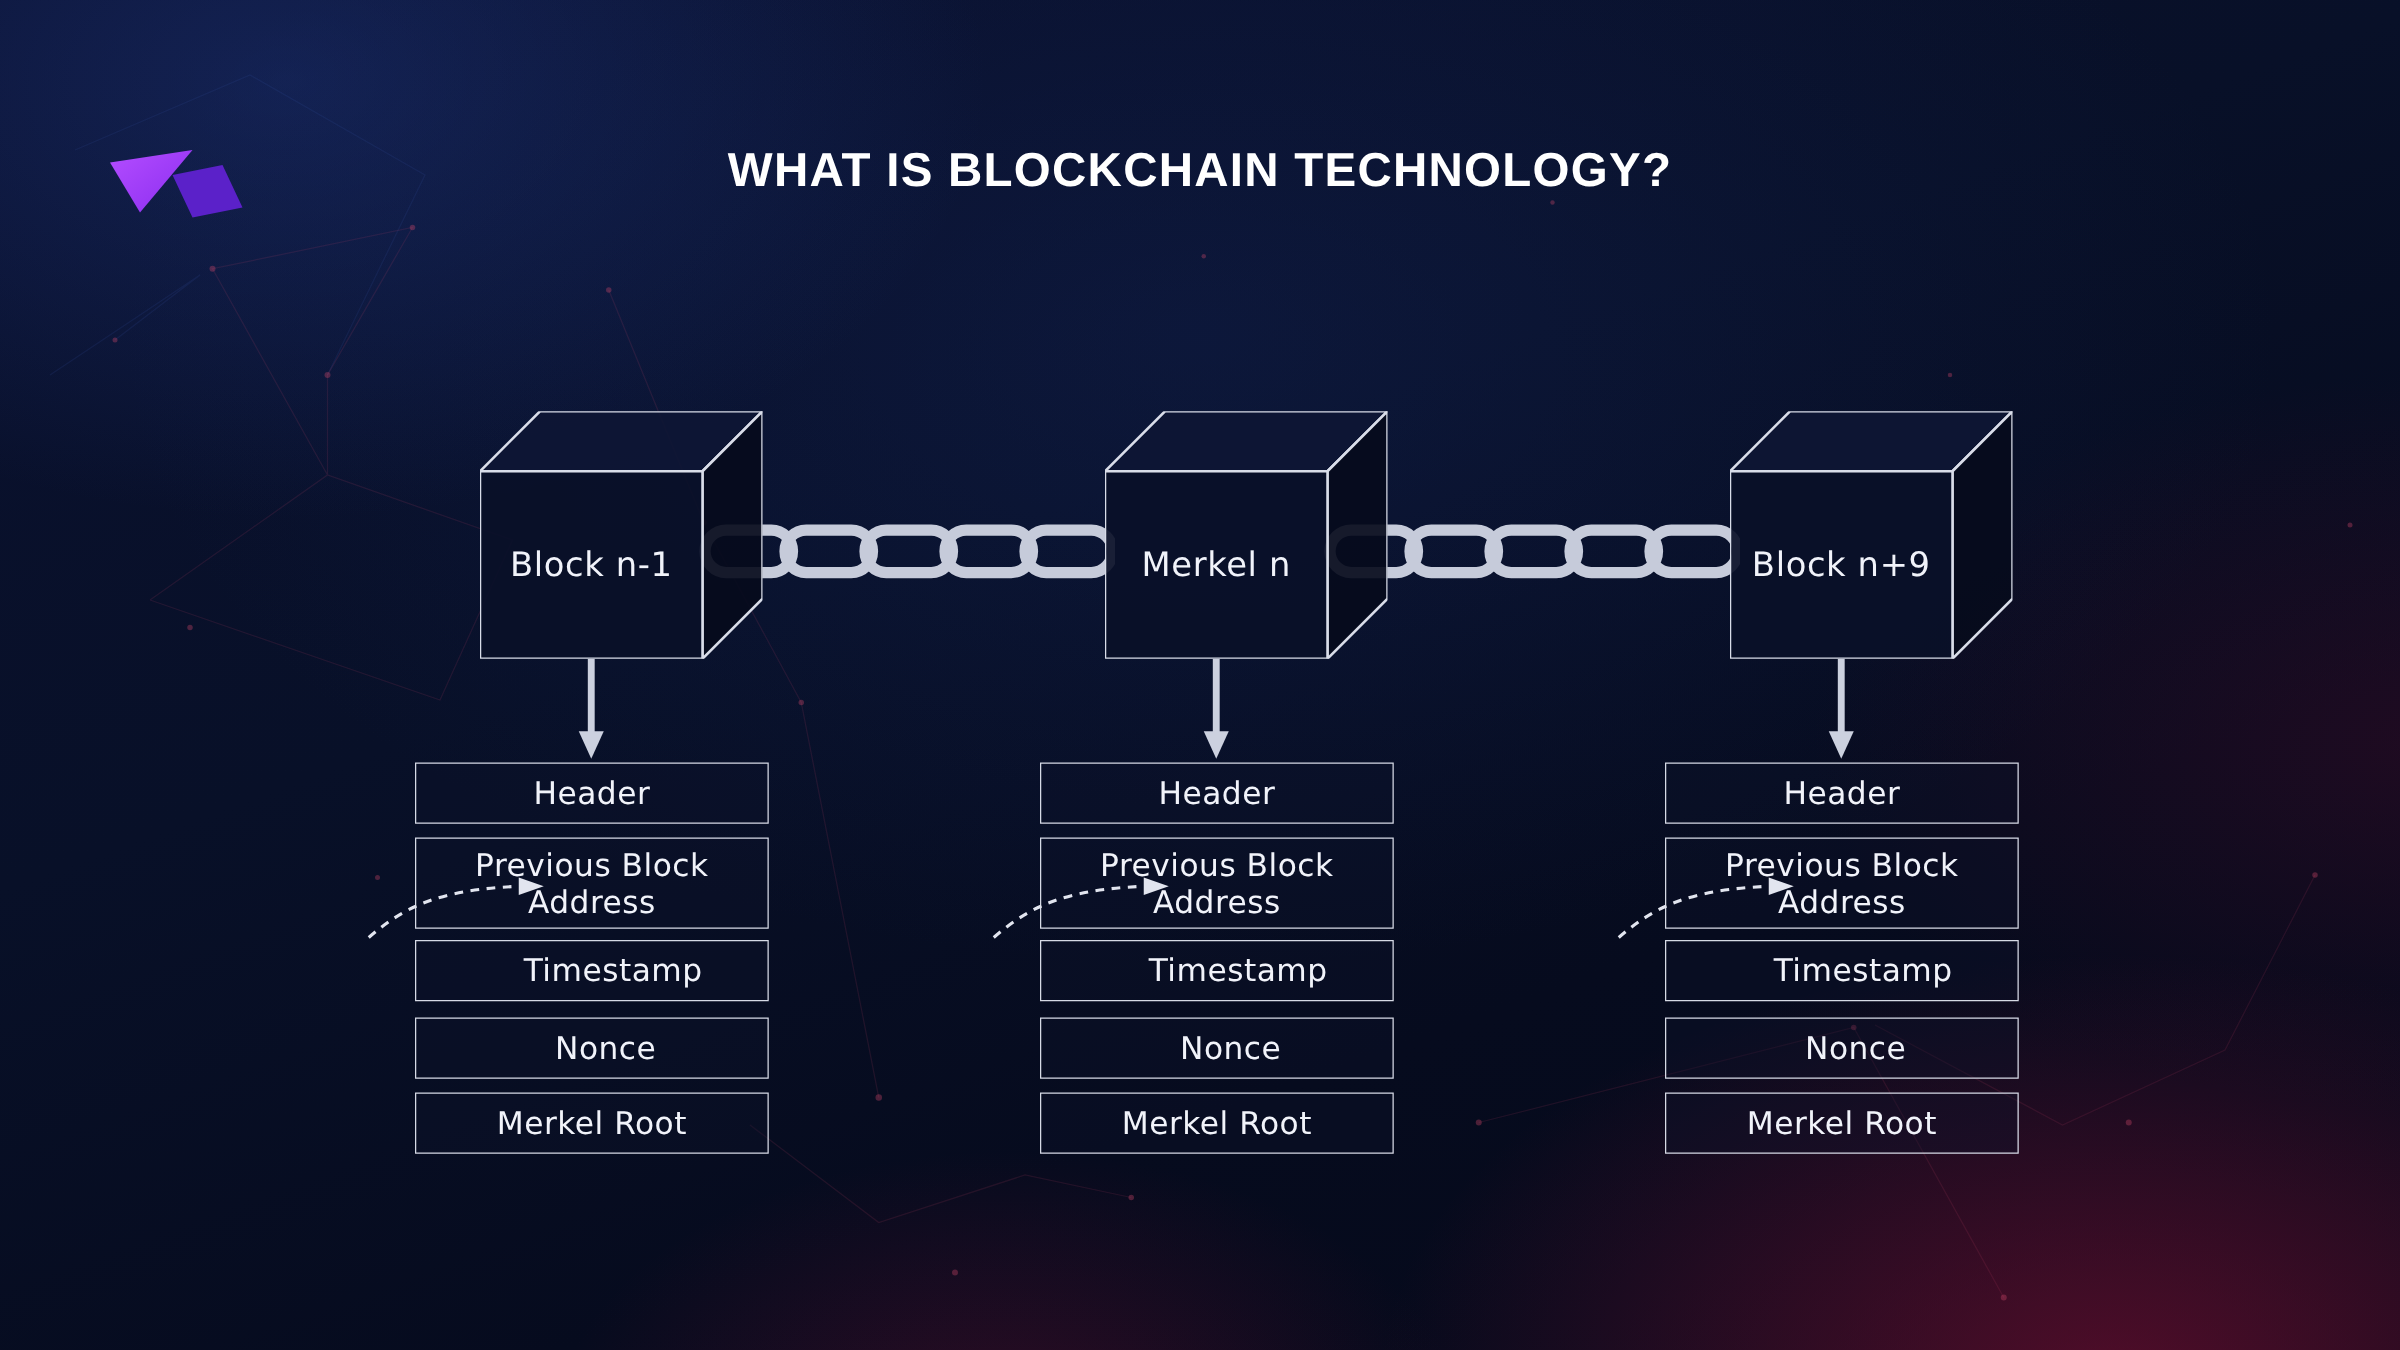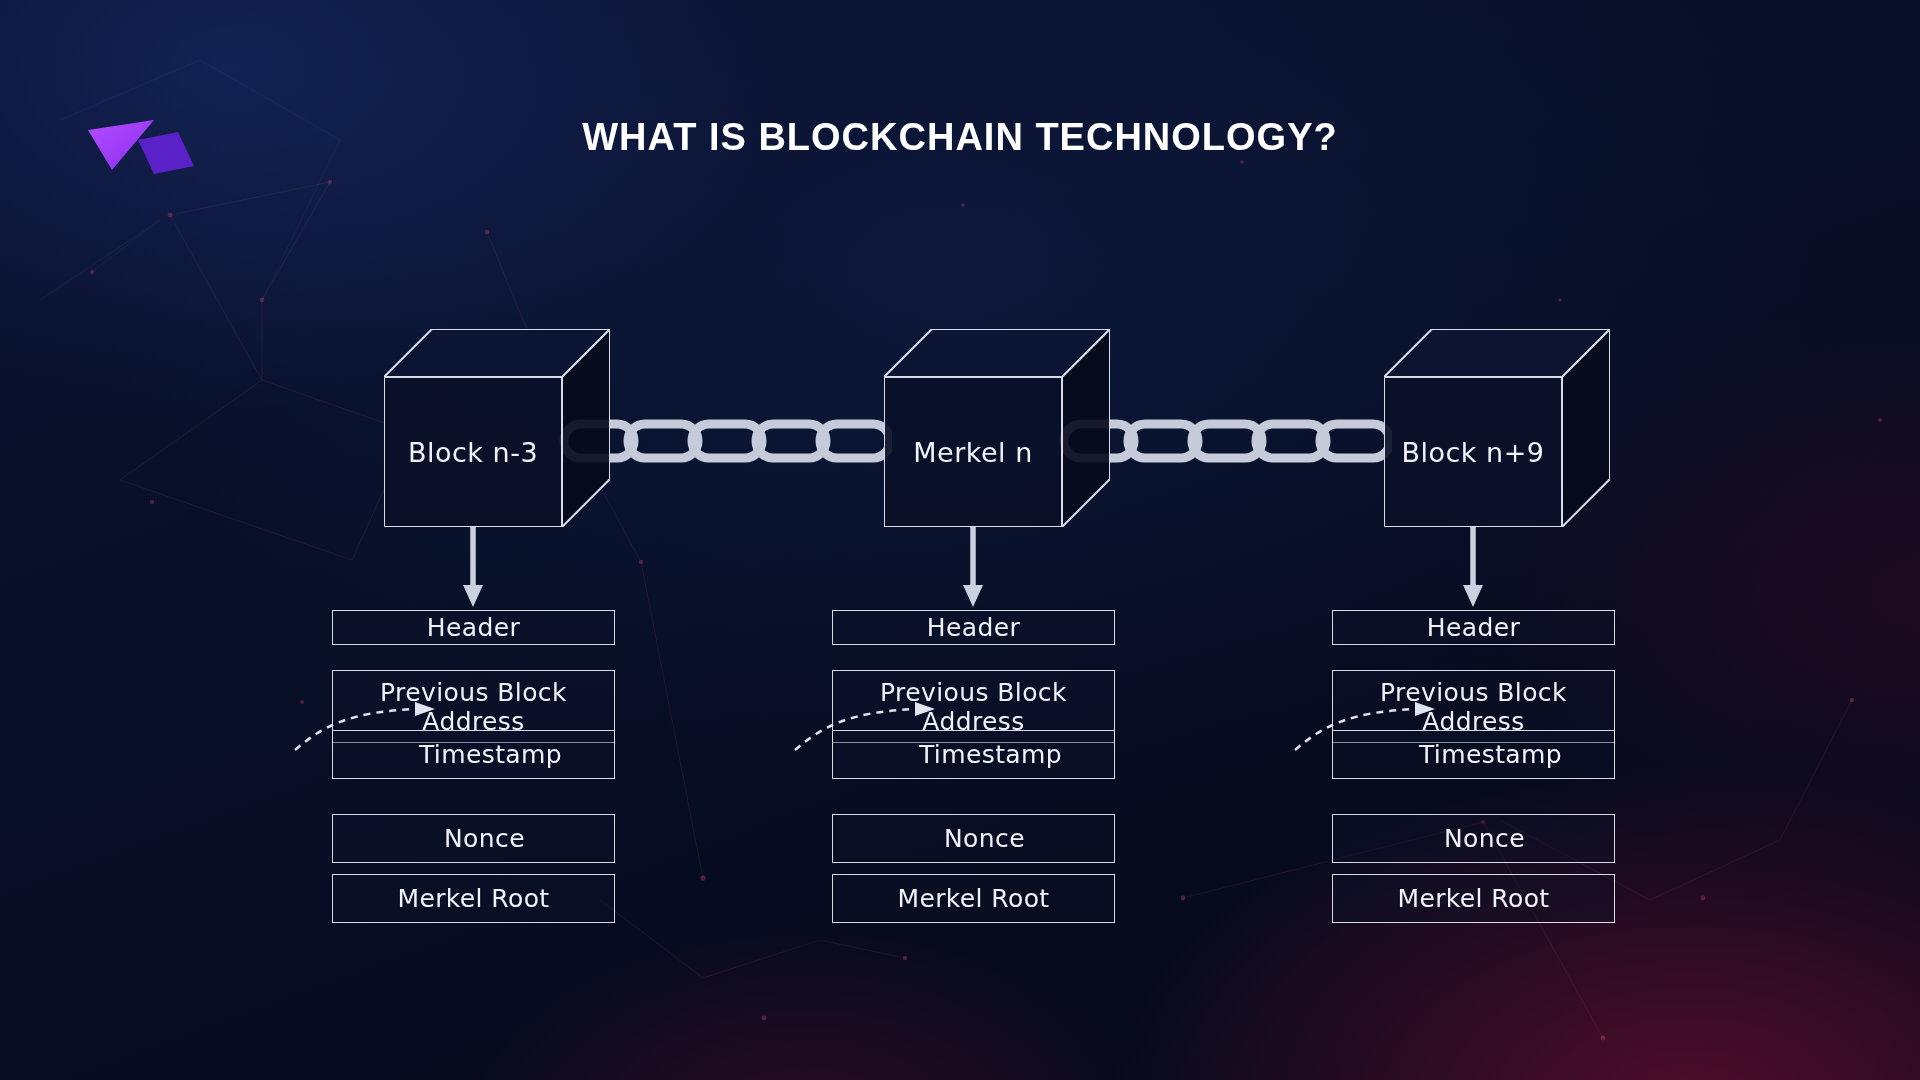--- a/index.html
+++ b/index.html
@@ -34,23 +34,23 @@
   }
   .down-arrow{position:absolute;left:128px;top:198px;}
   .field{
     position:absolute;left:0;width:283px;box-sizing:border-box;
     border:1.6px solid rgba(232,236,246,.92);
     background:rgba(12,18,42,.38);
     color:#f1f3fa;font-size:25px;font-weight:500;letter-spacing:.4px;
     display:flex;align-items:center;justify-content:center;text-align:center;
     line-height:1.16;
   }
-  .field-header{top:281px;height:35px;}
+  .field-header{top:281px;height:49px;}
   .field-prev{top:341px;height:73px;padding:0 12px;}
-  .field-timestamp{top:401px;height:49px;padding-left:34px;}
+  .field-timestamp{top:423px;height:49px;padding-left:34px;}
   .field-nonce{top:485px;height:49px;padding-left:22px;}
   .field-merkel{top:545px;height:49px;}
   .dashed-arrow{position:absolute;left:-45px;top:355px;z-index:3;}
 </style>
 </head>
 <body>
 
 <div class="stage">
 
   <svg class="bg-network" width="1920" height="1080" viewBox="0 0 1920 1080">
@@ -126,21 +126,21 @@
   </svg>
 
   <div class="block-group bg-1">
     <svg class="cube" width="226" height="198" viewBox="0 0 226 198">
       <g stroke="#d9dde9" stroke-width="2" stroke-linejoin="round">
         <polygon points="0,48 48,0 226,0 178,48" fill="rgba(14,22,52,0.92)"></polygon>
         <polygon points="178,48 226,0 226,150 178,198" fill="rgba(7,11,28,0.92)"></polygon>
         <rect x="0" y="48" width="178" height="150" fill="rgba(10,16,40,0.92)"></rect>
       </g>
     </svg>
-    <div class="cube-label">Block n-3</div>
+    <div class="cube-label">Block n-1</div>
     <svg class="down-arrow" width="26" height="84" viewBox="0 0 26 84">
       <line x1="13" y1="0" x2="13" y2="60" stroke="#ccd1df" stroke-width="5.5"></line>
       <polygon points="3,58 23,58 13,80" fill="#ccd1df"></polygon>
     </svg>
     <div class="field field-header">Header</div>
     <div class="field field-prev">Previous Block Address</div>
     <div class="field field-timestamp">Timestamp</div>
     <div class="field field-nonce">Nonce</div>
     <div class="field field-merkel">Merkel Root</div>
     <svg class="dashed-arrow" width="160" height="80" viewBox="0 0 160 80">

